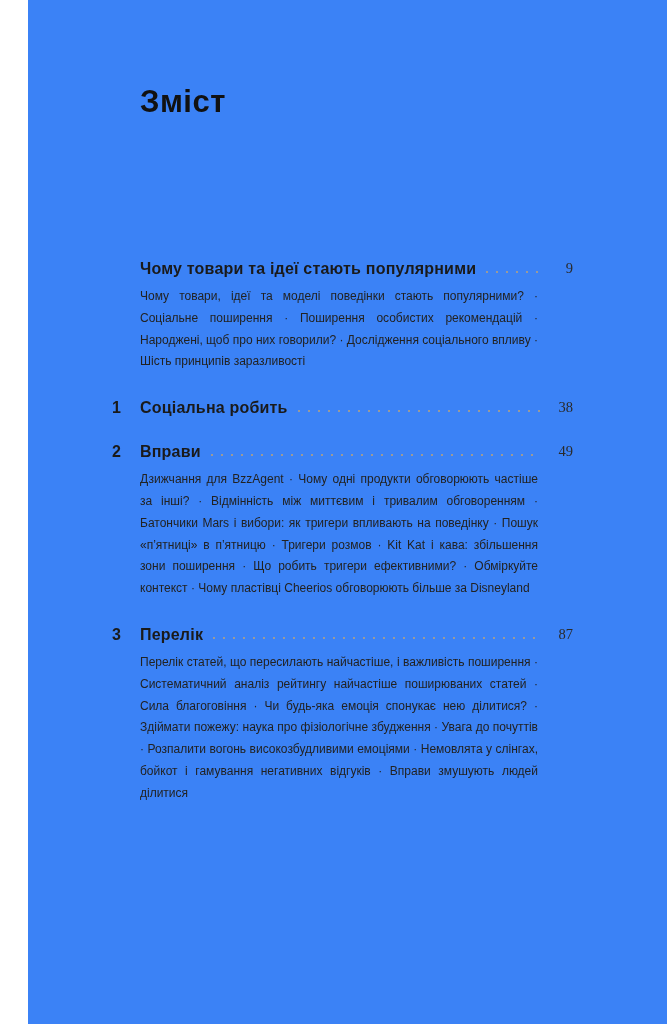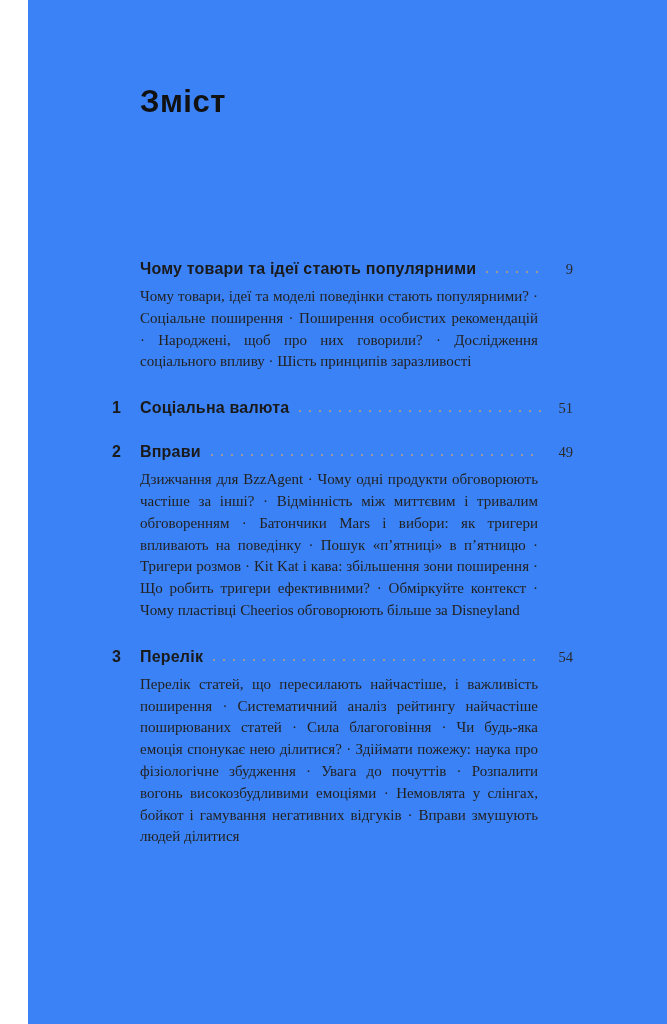--- a/index.html
+++ b/index.html
@@ -29,21 +29,21 @@
 
   .section-label {
     font-size: 16px;
     font-weight: 700;
     letter-spacing: 0.3px;
     margin-bottom: 17px;
   }
 
   .heading-row {
     display: flex;
-    align-items: flex-end;
+    align-items: flex-start;
     position: relative;
   }
 
   .entry-num {
     position: absolute;
     left: -28px;
     top: 0;
     font-size: 16px;
     font-weight: 700;
   }
@@ -66,22 +66,22 @@
 
   .page-num {
     font-family: "Liberation Serif", serif;
     font-size: 14.5px;
     color: #2a2a2a;
     min-width: 22px;
     text-align: right;
   }
 
   .desc {
-    font-family: Liberation Serif, serif;
-    font-size: 15px;
+    font-family: Liberation Sans, sans-serif;
+    font-size: 12px;
     line-height: 21.8px;
     text-align: justify;
     color: #222222;
     margin-top: 8px;
     width: 398px;
   }
 </style>
 </head>
 <body>
 
@@ -97,40 +97,40 @@
         <span class="entry-title">Чому товари та ідеї стають популярними</span>
         <span class="leader"></span>
         <span class="page-num">9</span>
       </div>
       <p class="desc">Чому товари, ідеї та моделі поведінки стають популярними? · Соціальне поширення · Поширення особистих рекомендацій · Народжені, щоб про них говорили? · Дослідження соціального впливу · Шість принципів заразливості</p>
     </section>
 
     <section class="entry">
       <div class="heading-row">
         <span class="entry-num">1</span>
-        <span class="entry-title">Соціальна валюта</span>
+        <span class="entry-title">Соціальна робить</span>
         <span class="leader"></span>
-        <span class="page-num">51</span>
+        <span class="page-num">38</span>
       </div>
     </section>
 
     <section class="entry">
       <div class="heading-row">
         <span class="entry-num">2</span>
         <span class="entry-title">Вправи</span>
         <span class="leader"></span>
         <span class="page-num">49</span>
       </div>
       <p class="desc">Дзижчання для BzzAgent · Чому одні продукти обговорюють частіше за інші? · Відмінність між миттєвим і тривалим обговоренням · Батончики Mars і вибори: як тригери впливають на поведінку · Пошук «п’ятниці» в п’ятницю · Тригери розмов · Kit Kat і кава: збільшення зони поширення · Що робить тригери ефективними? · Обміркуйте контекст · Чому пластівці Cheerios обговорюють більше за Disneyland</p>
     </section>
 
     <section class="entry">
       <div class="heading-row">
         <span class="entry-num">3</span>
         <span class="entry-title">Перелік</span>
         <span class="leader"></span>
-        <span class="page-num">54</span>
+        <span class="page-num">87</span>
       </div>
       <p class="desc">Перелік статей, що пересилають найчастіше, і важливість поширення · Систематичний аналіз рейтингу найчастіше поширюваних статей · Сила благоговіння · Чи будь-яка емоція спонукає нею ділитися? · Здіймати пожежу: наука про фізіологічне збудження · Увага до почуттів · Розпалити вогонь високозбудливими емоціями · Немовлята у слінгах, бойкот і гамування негативних відгуків · Вправи змушують людей ділитися</p>
     </section>
 
   </div>
 </div>
 
 </body></html>

